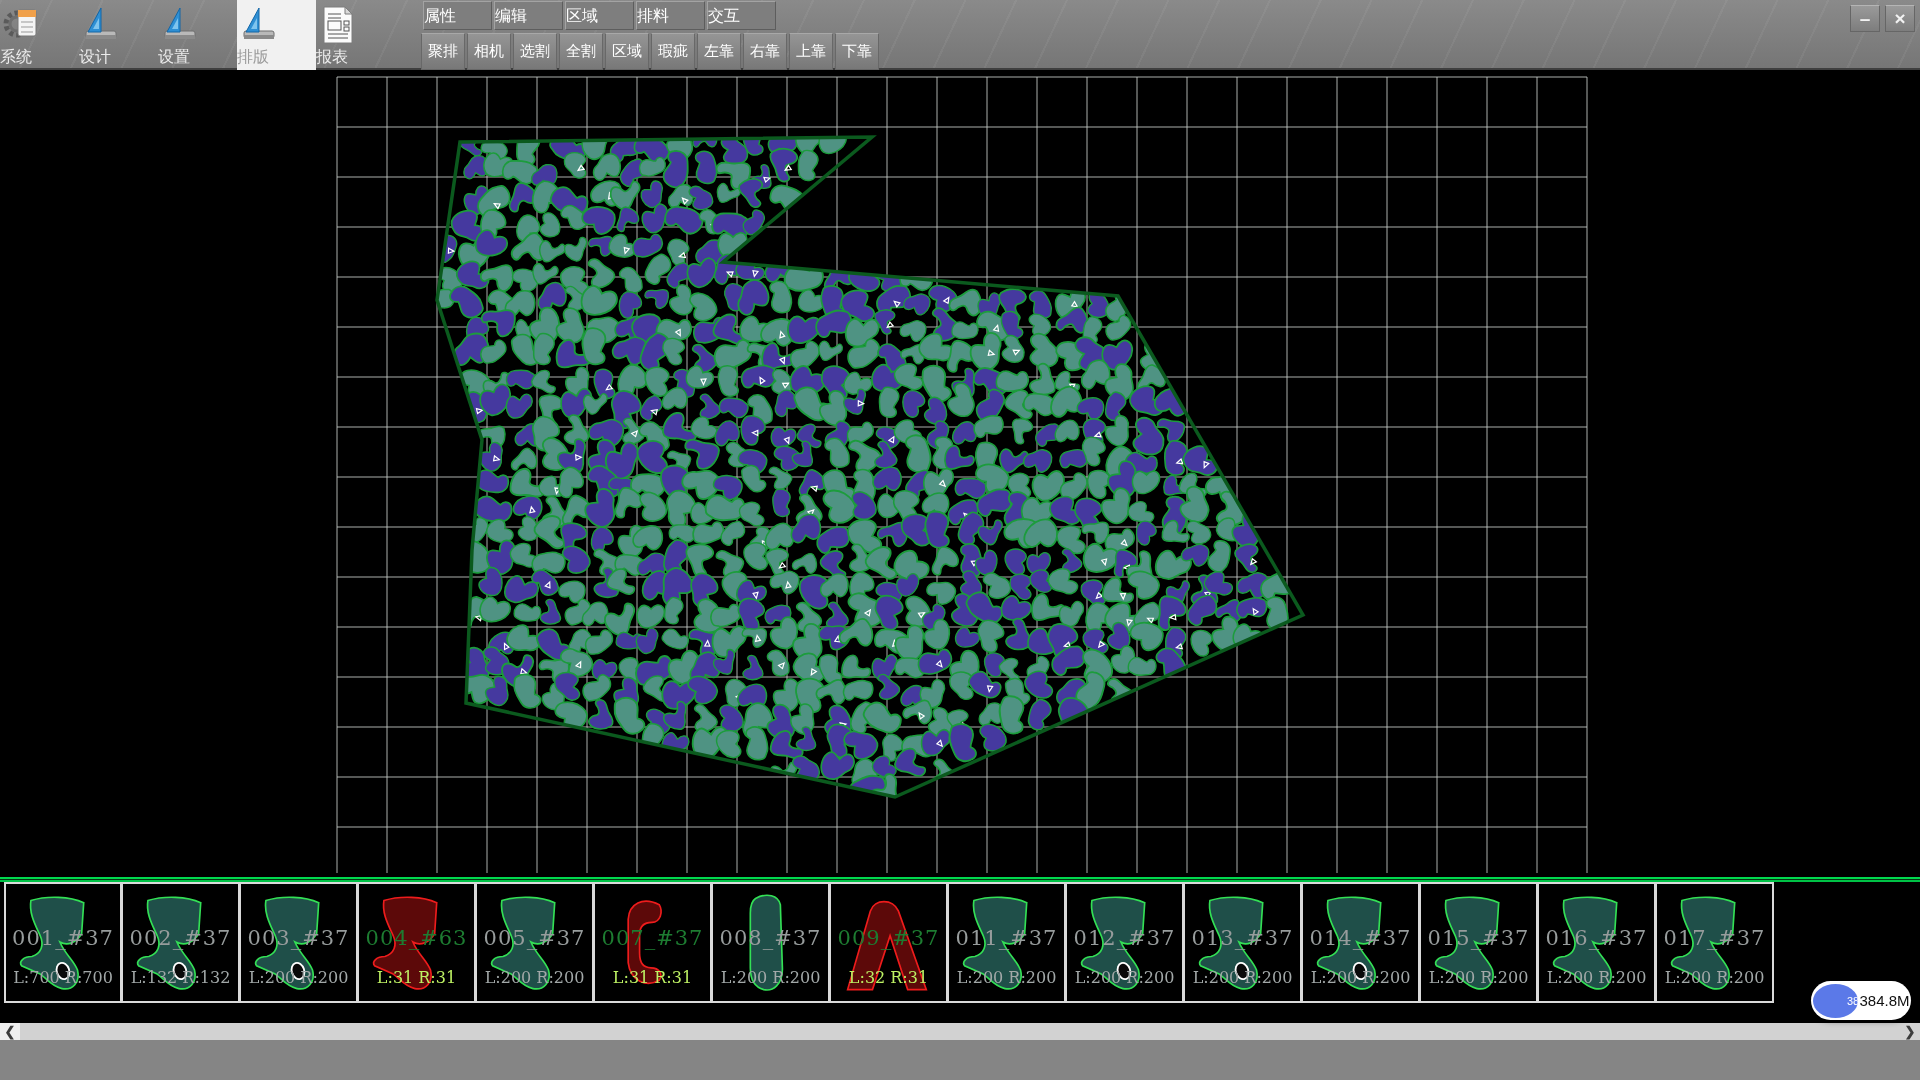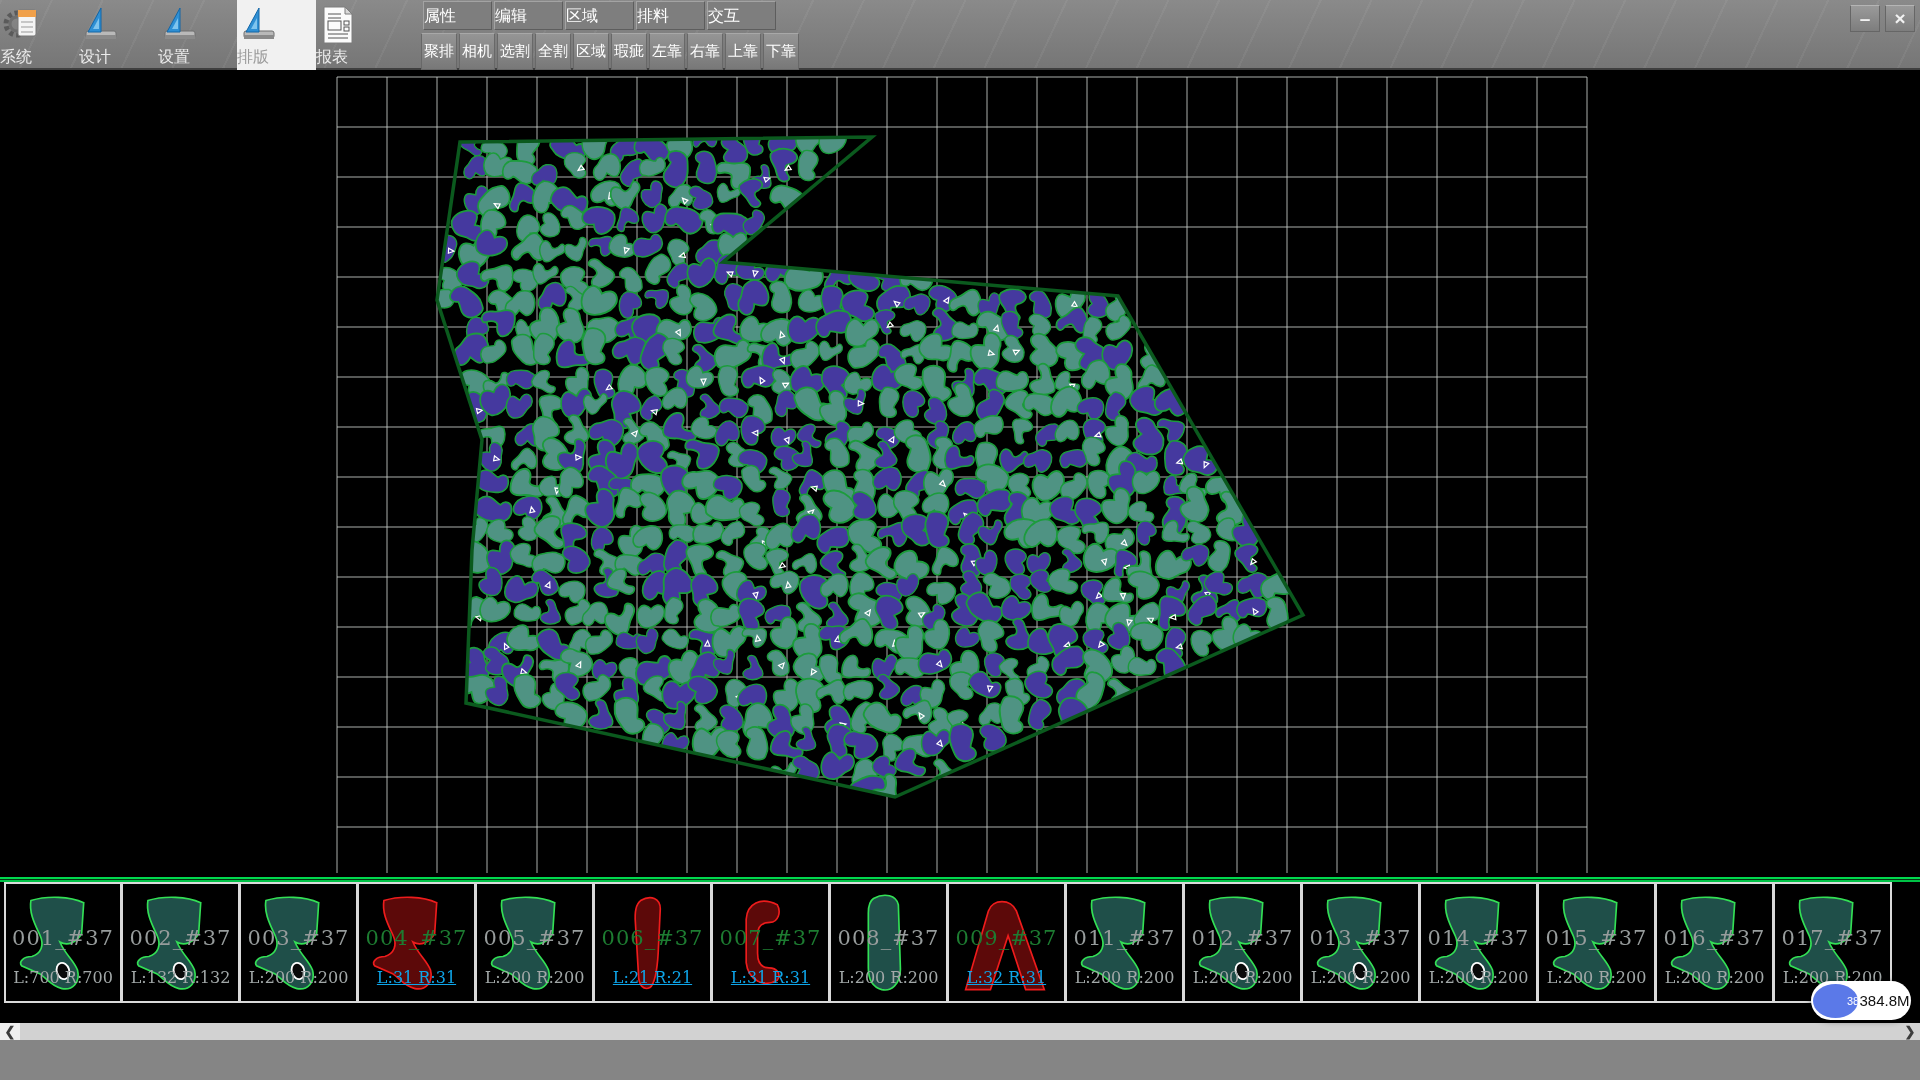--- a/index.html
+++ b/index.html
@@ -12,21 +12,21 @@
              background:repeating-linear-gradient(115deg, rgba(255,255,255,.05) 0 2px, rgba(0,0,0,0) 2px 46px); }
   .app-tabs { position:absolute; left:0; top:0; height:70px; display:flex; }
   .app-tab { width:79px; height:70px; display:flex; flex-direction:column; 
              padding-top:3px; color:#ececec; font-size:16px; cursor:default; }
   .app-tab .ic { width:44px; height:44px; display:flex; align-items:center; justify-content:center; }
   .app-tab.active { background:#f1f1f1; color:#9b9b9b; }
   .menu-row { position:absolute; left:423px; top:1px; display:flex; gap:2px; }
   .menu-btn { width:69px; height:29px; line-height:27px; text-align:left; color:#fff; font-size:16px;
               background:#7e7e7e; border:1px solid; border-color:#a3a3a3 #5d5d5d #5d5d5d #a3a3a3; }
   .tool-row { position:absolute; left:421px; top:33px; display:flex; gap:2px; }
-  .tool-btn { width:36px; height:37px; display:flex; align-items:center; justify-content:center;
+  .tool-btn { width:44px; height:37px; display:flex; align-items:center; justify-content:center;
               color:#fff; font-size:15px; background:linear-gradient(#959595,#787878);
               border:1px solid #686868; border-top-color:#a8a8a8; }
   .win-controls { position:absolute; right:5px; top:5px; display:flex; gap:5px; }
   .win-btn { width:30px; height:27px; display:flex; align-items:center; justify-content:center;
              color:#f2f2f2; font-size:19px; font-weight:bold;
              background:linear-gradient(#9a9a9a,#7d7d7d); border:1px solid #666; border-top-color:#b5b5b5; }
   
   .canvas { position:absolute; top:70px; left:0; width:1920px; height:807px; background:#000; }
   
   .sep { position:absolute; top:877px; left:0; width:1920px; height:5px;
@@ -35,21 +35,21 @@
   .thumbs { position:absolute; top:882px; left:0; width:1924px; height:122px; display:flex; padding-left:4px; background:#000; }
   .thumb { position:relative; width:118px; height:121px; flex:0 0 118px; background:#000;
            border:2px solid #dadada; border-left-width:1px; }
   .thumb:first-child { border-left-width:2px; }
   .thumb svg { position:absolute; left:0; top:0; }
   .thumb .num { position:absolute; top:42px; left:0; width:100%; text-align:center; letter-spacing:1px;
                 font-family:"DejaVu Serif","Liberation Serif",serif; font-size:21px; }
   .thumb .lr  { position:absolute; bottom:14px; left:0; width:100%; text-align:center;
                 font-family:"DejaVu Serif","Liberation Serif",serif; font-size:16px; }
   .t-normal .num { color:#979c9c; } .t-normal .lr { color:#a2a8a8; }
-  .t-defect .num { color:#1d7c31; } .t-defect .lr { color:#0ea5e9;text-decoration:underline; }
+  .t-defect .num { color:#1d7c31; } .t-defect .lr { color:#bef264; }
   
   .badge { position:absolute; left:1811px; top:981px; width:100px; height:39px; background:#fff;
            border-radius:20px; display:flex; align-items:center; z-index:6; box-shadow:0 1px 6px rgba(0,0,0,.45); }
   .badge .pct { width:34px; height:34px; margin-left:2px; border-radius:50%; background:#5b79e8;
                 color:#fff; font-size:11px; display:flex; align-items:center; justify-content:center;padding-left:45px; }
   .badge .mem { flex:1; text-align:center; color:#101010; font-size:15px; }
   
   .hscroll { position:absolute; top:1023px; left:0; width:1920px; height:17px; background:#d2d2d2; }
   .hs-btn { position:absolute; top:0; width:20px; height:17px; background:#efefef; color:#3c3c3c;
             font-size:13px; font-weight:bold; display:flex; align-items:center; justify-content:center; }
@@ -897,36 +897,29 @@
         <path d="M22,12 C38,7 60,8 73,14 L71,44 C66,53 57,56 50,52 C55,64 63,69 67,79 C70,91 62,99 52,97 C42,95 37,87 31,83 L13,75 C10,71 15,66 23,66 C32,63 35,55 31,46 C26,35 20,24 22,12 Z" fill="#1f4f49" stroke="#33e055" stroke-width="1.6" transform="translate(2,4)"></path>
         <ellipse cx="55" cy="84" rx="6" ry="8" transform="rotate(-18 55 84)" fill="#0a0a0a" stroke="#ffffff" stroke-width="1.8"></ellipse>
       </svg>
       <div class="num">003_#37</div>
       <div class="lr">L:200 R:200</div>
     </div>
     <div class="thumb t-defect">
       <svg width="114" height="117" viewBox="0 0 110 113">
         <path d="M22,12 C38,7 60,8 73,14 L71,44 C66,53 57,56 50,52 C55,64 63,69 67,79 C70,91 62,99 52,97 C42,95 37,87 31,83 L13,75 C10,71 15,66 23,66 C32,63 35,55 31,46 C26,35 20,24 22,12 Z" fill="#5c0909" stroke="#ee1c1c" stroke-width="1.6" transform="translate(2,4)"></path>
       </svg>
-      <div class="num">004_#37</div>
+      <div class="num">004_#63</div>
       <div class="lr">L:31 R:31</div>
     </div>
     <div class="thumb t-normal">
       <svg width="114" height="117" viewBox="0 0 110 113">
         <path d="M22,12 C38,7 60,8 73,14 L71,44 C66,53 57,56 50,52 C55,64 63,69 67,79 C70,91 62,99 52,97 C42,95 37,87 31,83 L13,75 C10,71 15,66 23,66 C32,63 35,55 31,46 C26,35 20,24 22,12 Z" fill="#1f4f49" stroke="#33e055" stroke-width="1.6" transform="translate(2,4)"></path>
       </svg>
       <div class="num">005_#37</div>
       <div class="lr">L:200 R:200</div>
-    </div>
-    <div class="thumb t-defect">
-      <svg width="114" height="117" viewBox="0 0 110 113">
-        <path d="M42,12 C52,6 61,10 61,20 L59,62 C58,80 56,92 51,96 C45,99 40,94 40,84 L37,34 C36,22 38,15 42,12 Z" fill="#5c0909" stroke="#ee1c1c" stroke-width="1.6" transform="translate(2,4)"></path>
-      </svg>
-      <div class="num">006_#37</div>
-      <div class="lr">L:21 R:21</div>
     </div>
     <div class="thumb t-defect">
       <svg width="114" height="117" viewBox="0 0 110 113">
         <path d="M60,16 C44,8 31,15 30,30 L30,72 C32,90 48,96 60,89 C64,83 60,77 52,77 C44,77 41,71 41,63 L41,45 C41,37 45,33 53,33 C61,33 64,23 60,16 Z" fill="#5c0909" stroke="#ee1c1c" stroke-width="1.6" transform="translate(2,4)"></path>
       </svg>
       <div class="num">007_#37</div>
       <div class="lr">L:31 R:31</div>
     </div>
     <div class="thumb t-normal">
       <svg width="114" height="117" viewBox="0 0 110 113">

